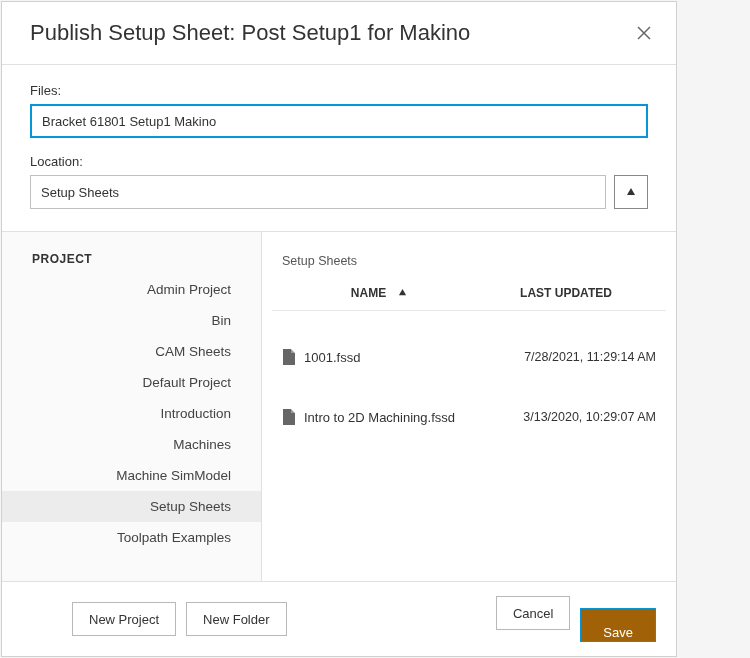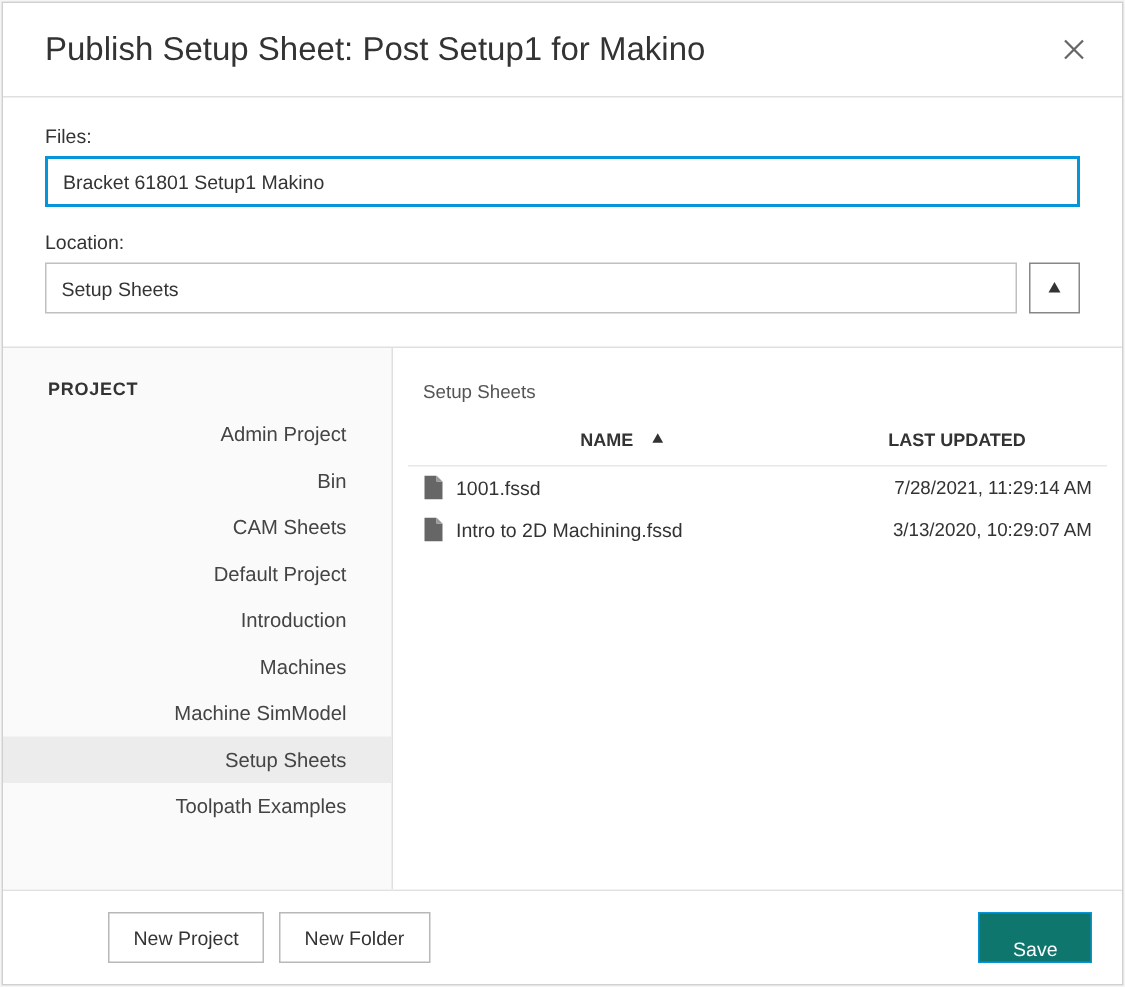--- a/index.html
+++ b/index.html
@@ -10,21 +10,21 @@
     body {
       font-family: Arial, Helvetica, sans-serif;
       background: #f5f5f5;
       width: 750px;
       height: 658px;
       overflow: hidden;
     }
     .dialog {
       background: #fff;
       border: 1px solid #d0d0d0;
-      width: 748px;
+      width: 676px;
       height: 656px;
       margin: 1px;
       display: flex;
       flex-direction: column;
     }
     .header {
       display: flex;
       align-items: center;
       justify-content: space-between;
       padding: 18px 24px 18px 28px;
@@ -158,20 +158,21 @@
     .sort-arrow svg {
       width: 9px;
       height: 9px;
     }
     .table-row {
       display: flex;
       align-items: center;
       padding: 6px 10px;
       font-size: 13px;
       color: #333;
+      margin-top: 32px;
     }
     .row-name {
       flex: 1;
       display: flex;
       align-items: center;
       gap: 8px;
     }
     .file-icon {
       width: 14px;
       height: 16px;
@@ -202,24 +203,25 @@
     .btn {
       height: 34px;
       padding: 0 16px;
       font-size: 13px;
       border: 1px solid #b8b8b8;
       background: #fff;
       color: #333;
       cursor: pointer;
     }
     .btn-primary {
-      background: #0f766e;
+      background: #a16207;
       border-color: #0696d7;
       color: #fff;
       padding: 16px 22px;
+      margin-top: 12px;
     }
   </style>
 </head>
 <body>
 
 <div class="dialog">
 
   <div class="header">
     <div class="header-title">Publish Setup Sheet: Post Setup1 for Makino</div>
     <svg class="close-icon" viewBox="0 0 16 16">
@@ -301,17 +303,18 @@
     </div>
 
   </div>
 
   <div class="footer">
     <div class="footer-left">
       <button class="btn">New Project</button>
       <button class="btn">New Folder</button>
     </div>
     <div class="footer-right">
+      <button class="btn">Cancel</button>
       <button class="btn btn-primary">Save</button>
     </div>
   </div>
 
 </div>
 
 </body></html>

